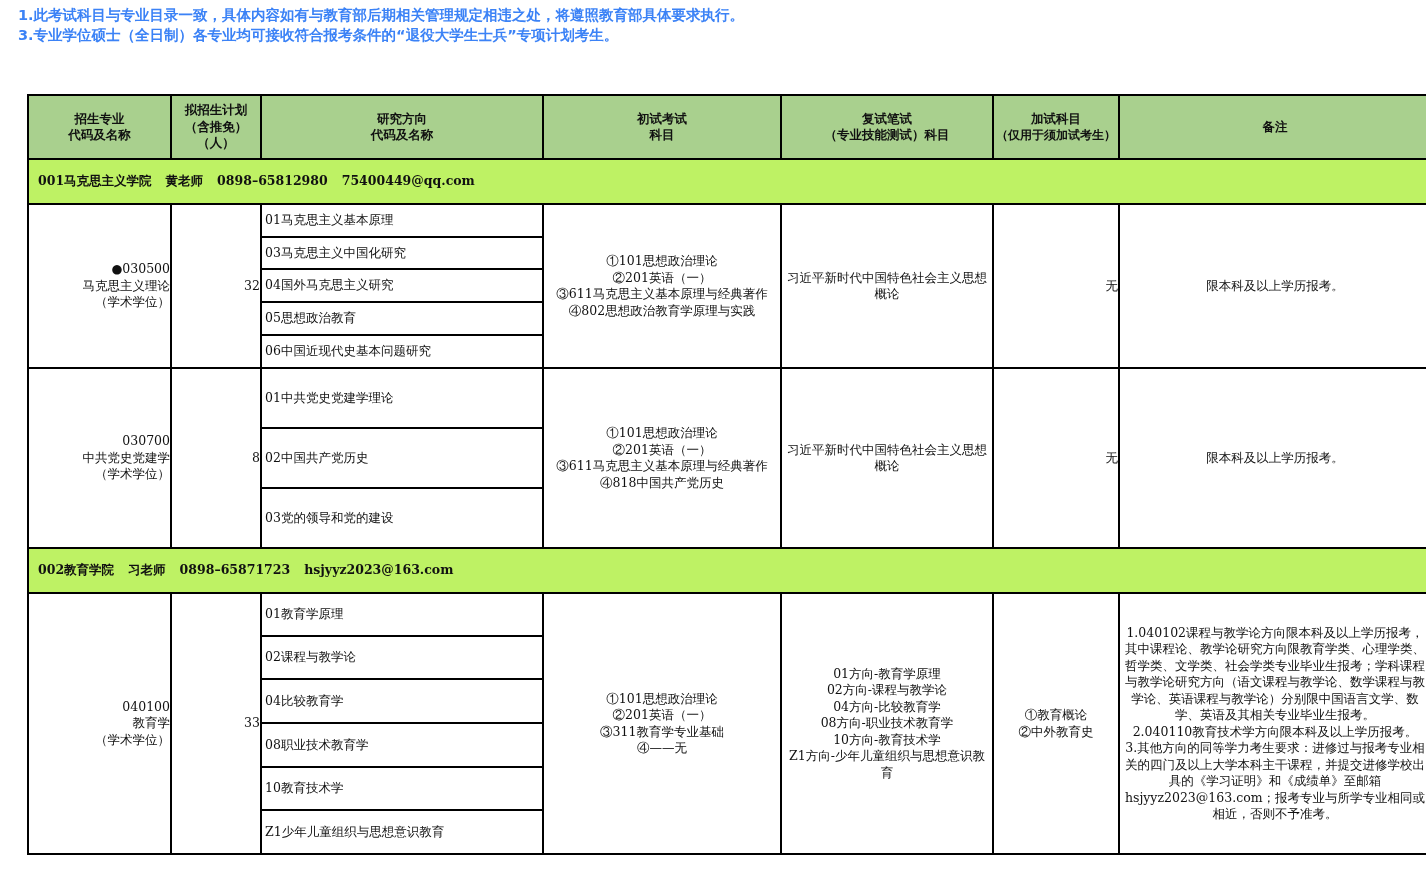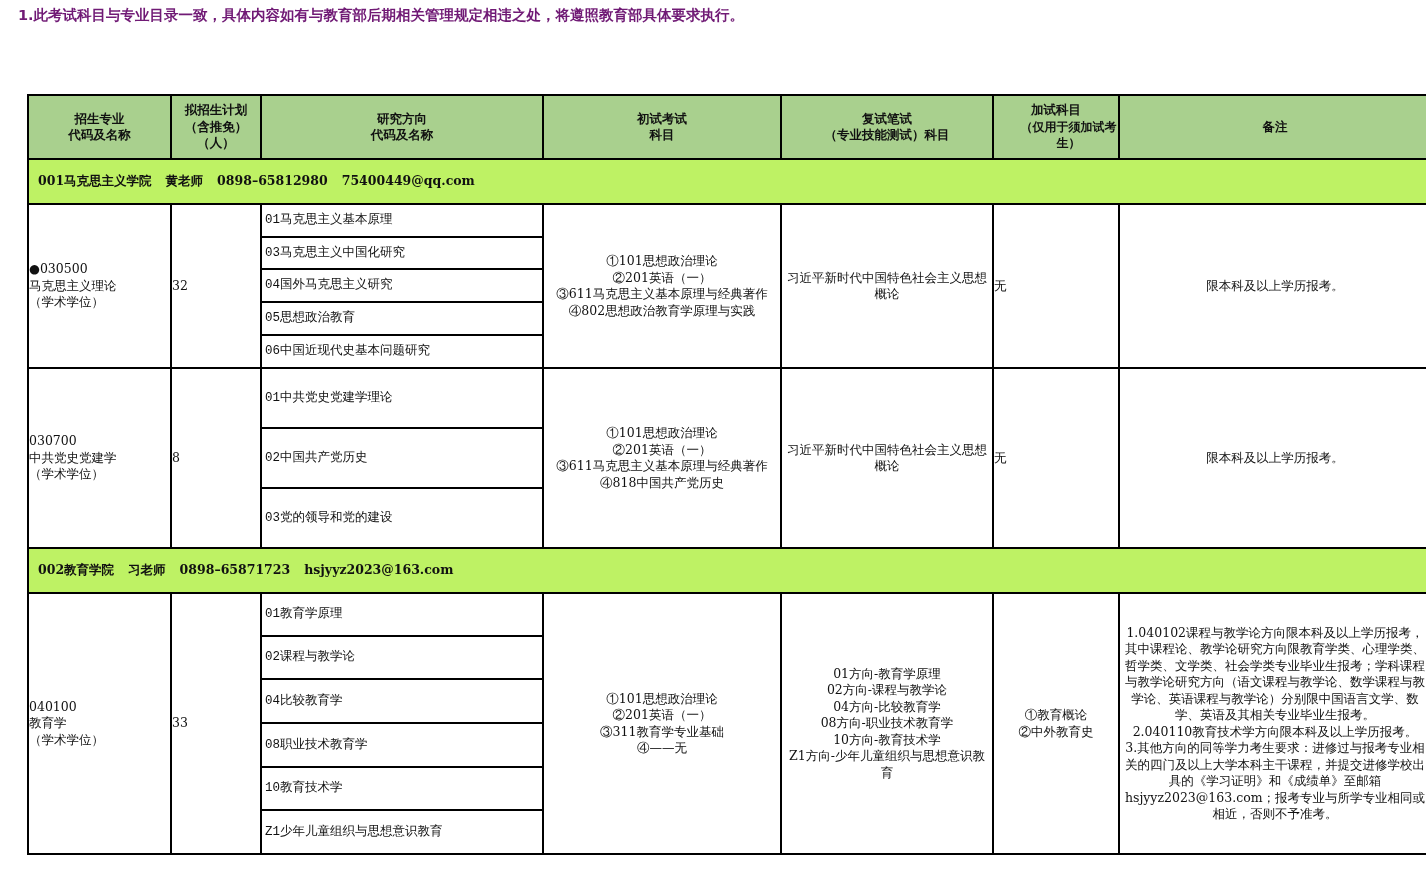--- a/index.html
+++ b/index.html
@@ -3,55 +3,56 @@
 <meta charset="utf-8">
 <style>
   html, body { margin: 0; padding: 0; background: #ffffff; }
   body {
     width: 1426px; height: 869px; overflow: hidden; position: relative;
     font-family: "DejaVu Serif", "Liberation Serif", serif; color: #111;
   }
   .notes {
     position: absolute; left: 18px; top: 6px;
     font-family: "DejaVu Sans", "Liberation Sans", sans-serif;
-    font-weight: bold; font-size: 14.5px; line-height: 19.5px; color: #701a75;
+    font-weight: bold; font-size: 14.5px; line-height: 19.5px; color: #3b82f6;
   }
   .notes div { white-space: nowrap; }
   table.catalog {
     position: absolute; left: 27px; top: 94px;
     border-collapse: collapse; table-layout: fixed;
     width: 1403px;
     border-radius: 10px;
   }
   table.catalog td, table.catalog th {
     border: 2px solid #000; padding: 0; font-size: 12.5px; line-height: 16.5px;
     vertical-align: middle;
   }
   th {
     background: #a9d08e; font-weight: bold; text-align: center;
     font-family: "DejaVu Serif", "Liberation Serif", serif; font-size: 13px;
     height: 62px;
   }
   th .l { display: block; }
-  th .small { font-size: 12px; margin-left: 25px; }
+  th .small { font-size: 12px; }
   tr.section td {
     background: #bef264; height: 43px; font-weight: bold; font-size: 12.5px;
     padding-left: 9px;
   }
   tr.section td span { margin-right: 14px; }
-  td.center { text-align: left; margin-top: 15px; }
+  td.center { text-align: right; margin-top: 15px; }
   td.left { text-align: center; padding-left: 3px !important; padding-right: 3px !important; }
   .line { display: block; }
-  td.dir { padding-left: 3px !important; font-family: Liberation Mono, monospace; }
+  td.dir { padding-left: 3px !important; }
 </style>
 </head>
 <body>
 
 <div class="notes">
   <div>1.此考试科目与专业目录一致，具体内容如有与教育部后期相关管理规定相违之处，将遵照教育部具体要求执行。</div>
+  <div>3.专业学位硕士（全日制）各专业均可接收符合报考条件的“退役大学生士兵”专项计划考生。</div>
 </div>
 
 <table class="catalog">
   <colgroup>
     <col style="width:143px">
       <col style="width:90px">
       <col style="width:282px">
       <col style="width:238px">
       <col style="width:212px">
       <col style="width:126px">

